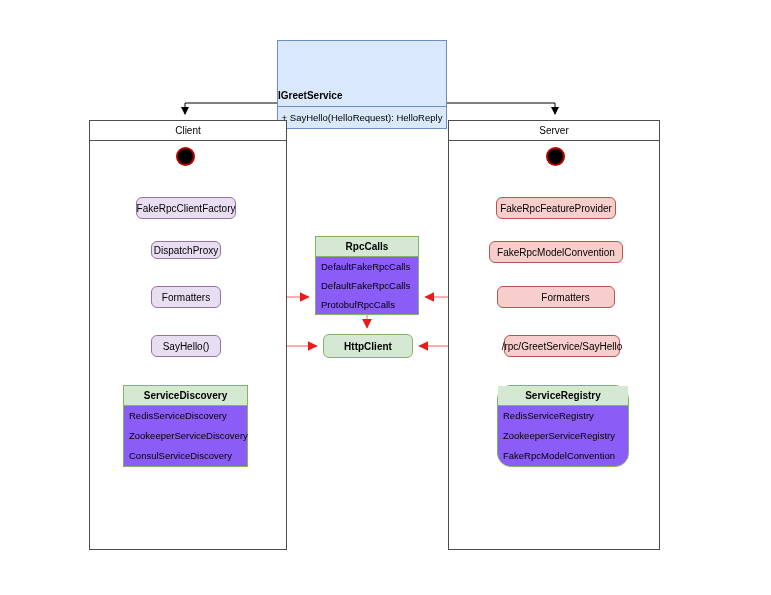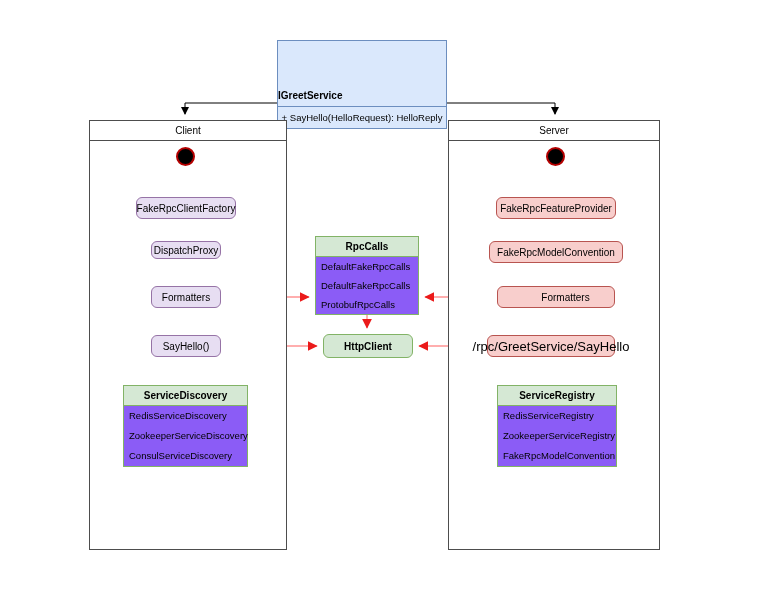--- a/index.html
+++ b/index.html
@@ -40,33 +40,33 @@
   .pink{background:var(--server-step-fill,#F8CECC);border:1px solid var(--server-step-border,#B85450);}
   .greenfill{background:var(--green-fill,#D5E8D4);border:1px solid var(--green-border,#82B366);}
 
   .n-c1{left:136px;top:197px;width:100px;height:22px;}
   .n-c2{left:151px;top:241px;width:70px;height:18px;}
   .n-c3{left:151px;top:286px;width:70px;height:22px;}
   .n-c4{left:151px;top:335px;width:70px;height:22px;}
   .n-s1{left:496px;top:197px;width:120px;height:22px;}
   .n-s2{left:489px;top:241px;width:134px;height:22px;}
   .n-s3{left:497px;top:286px;width:118px;height:22px;padding-left:19px;}
-  .n-s4{left:487px;top:335px;width:128px;height:22px;font-size:13px;}
+  .n-s4{left:504px;top:335px;width:116px;height:22px;font-size:10px;}
   .n-http{left:323px;top:334px;width:90px;height:24px;}
 
   .listbox{position:absolute;background:#8b5cf6;border:1px solid var(--green-border,#82B366);
     font-size:9.5px;box-sizing:border-box;}
   .listbox .lb-title{background:var(--green-fill,#D5E8D4);height:19px;line-height:19px;
     text-align:center;font-weight:bold;font-size:10px;
     border-bottom:1px solid var(--green-border,#82B366);}
   .listbox .lb-row{height:20px;line-height:20px;padding-left:5px;white-space:nowrap;}
   .lb-rpc{left:315px;top:236px;width:104px;}
   .lb-rpc .lb-row{height:19px;line-height:19px;}
   .lb-sd{left:123px;top:385px;width:125px;}
-  .lb-sr{left:497px;top:385px;width:120px;}
+  .lb-sr{left:497px;top:385px;width:132px;border-radius:14px;}
 </style>
 </head>
 <body>
 
 <div class="canvas">
 
   <svg class="connectors" viewBox="0 0 771 595" xmlns="http://www.w3.org/2000/svg">
     <defs>
       <marker id="ah-red" markerWidth="8" markerHeight="8" refX="6.5" refY="3.5" orient="auto">
         <path d="M0,0 L7,3.5 L0,7 Z" class="head-red"></path>

